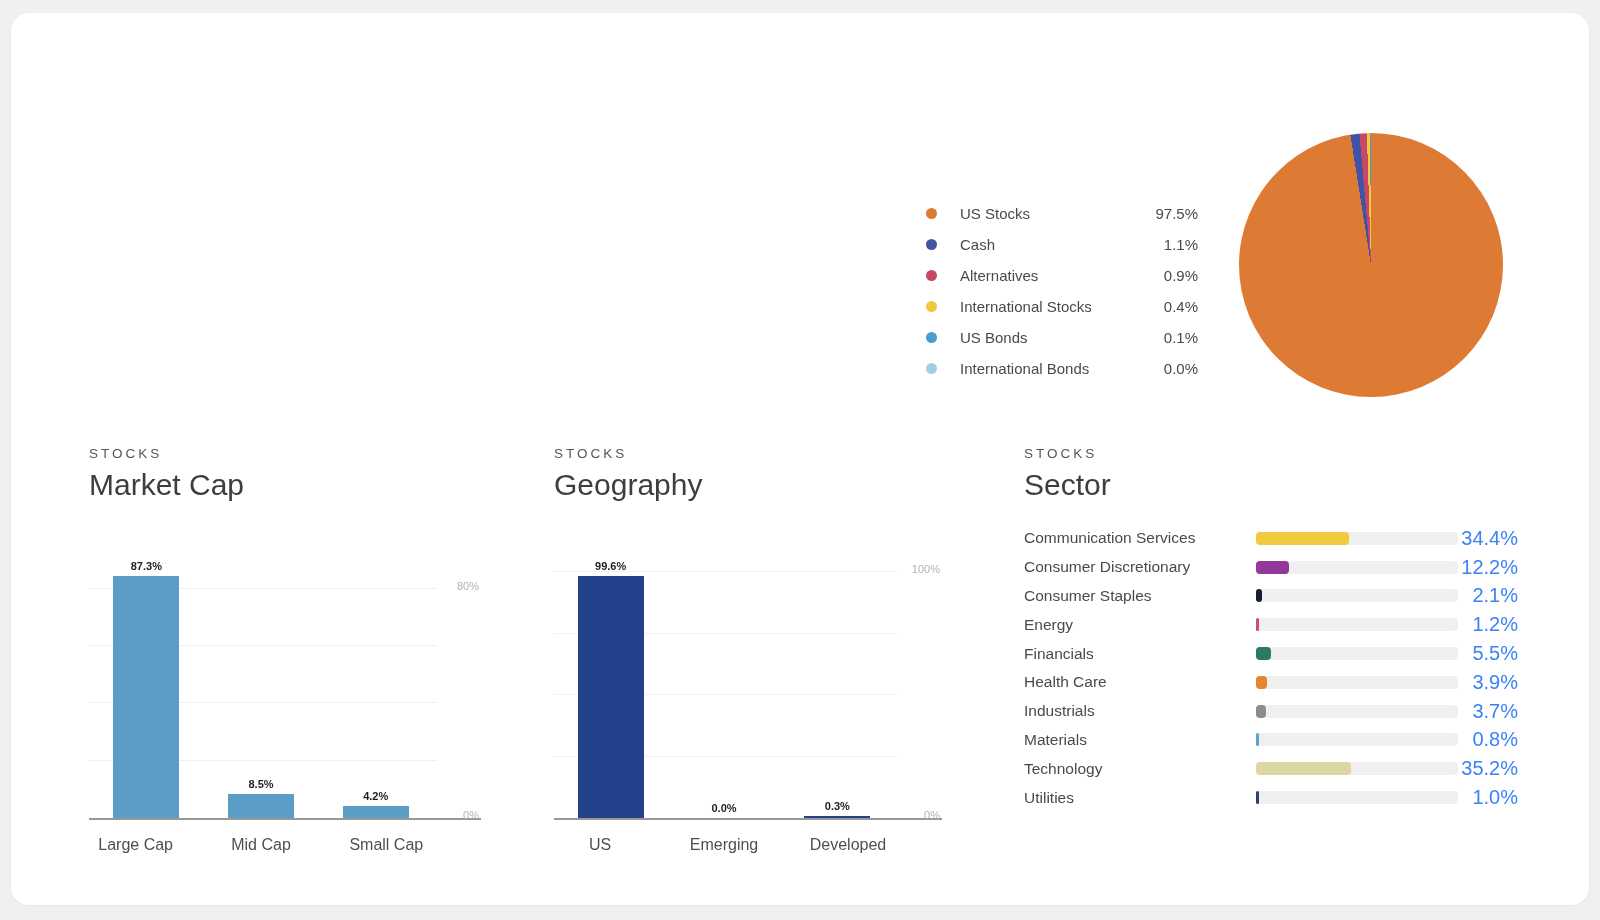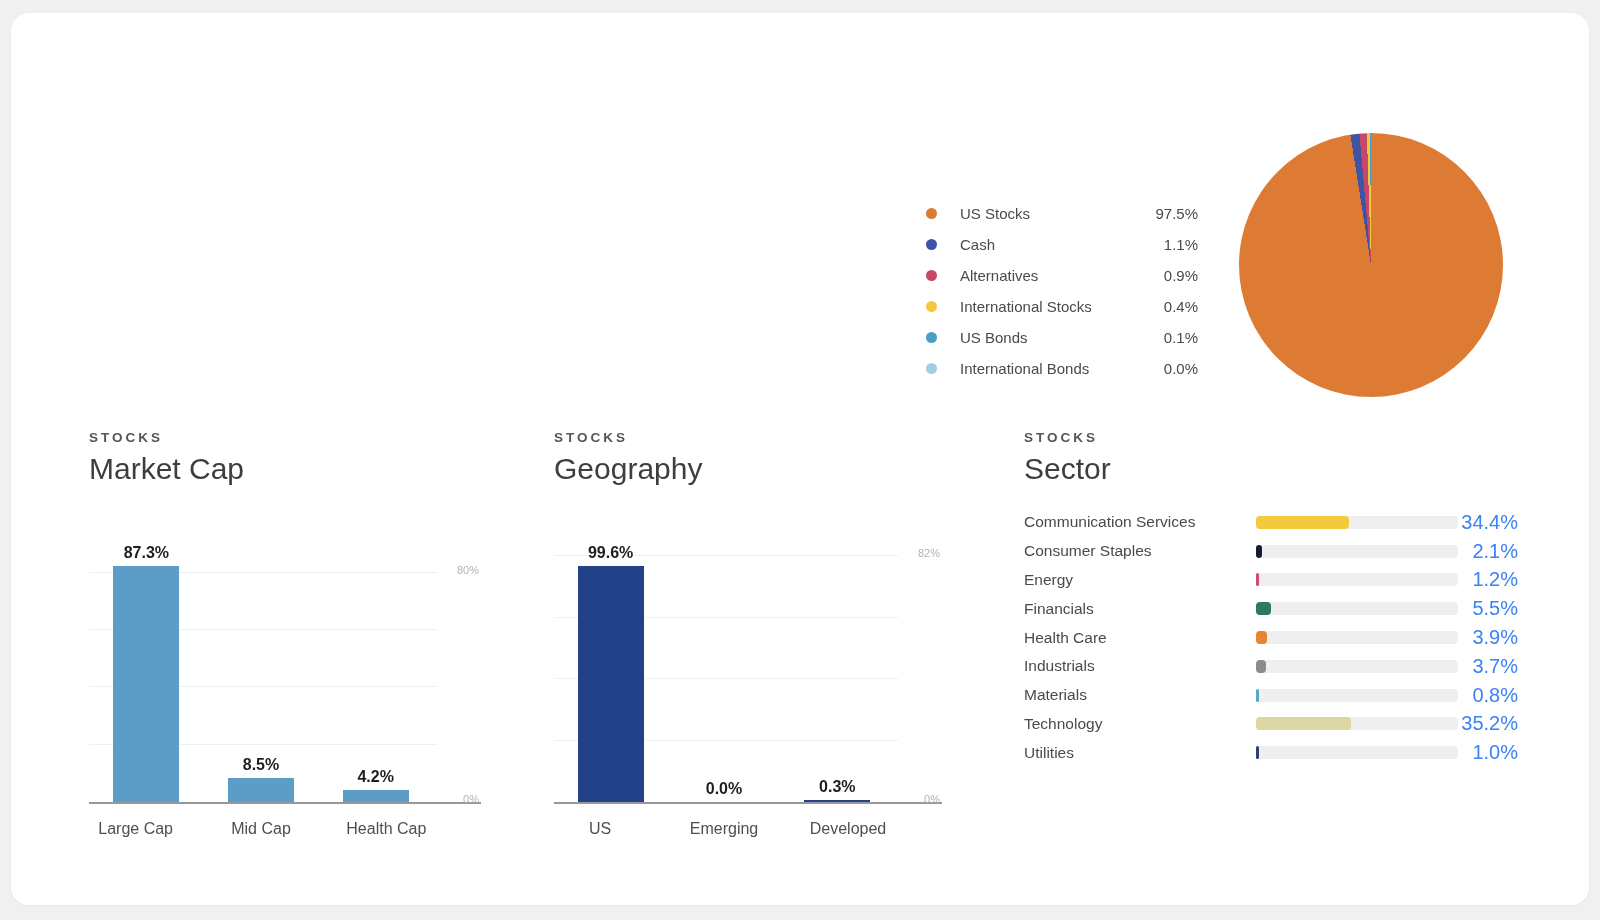--- a/index.html
+++ b/index.html
@@ -40,22 +40,23 @@
     width: 264px; height: 264px; border-radius: 50%;
     background: #dd7a33;
   }
 
   
   .sections { position: absolute; left: 78px; top: 417px; display: flex; }
   .sec-mc  { width: 392px; margin-right: 73px; }
   .sec-geo { width: 388px; margin-right: 82px; }
   .sec-sector { width: 494px; }
   .eyebrow {
-    font-size: 13.5px; font-weight: 700; letter-spacing: 3px;
+    font-size: 13.5px; font-weight: 400; letter-spacing: 3px;
     color: #565656;
+    margin-top: 16px;
   }
   .sec-title { margin-top: 7px; font-size: 30px; font-weight: 400; color: #3e3e3e; }
 
   
   .vchart { margin-top: 58px; }
   .plot {
     position: relative; height: 260px;
     border-bottom: 2px solid #989898;
   }
   .grid { position: absolute; left: 0; right: 44px; height: 1px; background: #f0f0f0; }
@@ -66,21 +67,21 @@
   }
   .bars {
     position: absolute; left: 0; right: 48px; top: 0; bottom: 0;
     display: flex; justify-content: space-around; align-items: flex-end;
   }
   .bgroup {
     width: 118px; height: 100%;
     display: flex; flex-direction: column;
     align-items: center; justify-content: flex-end;
   }
-  .bval { font-size: 16px; font-weight: 700; color: #1e1e1e; margin-bottom: 4px; white-space: nowrap; }
+  .bval { font-size: 11px; font-weight: 700; color: #1e1e1e; margin-bottom: 4px; white-space: nowrap; }
   .bar { width: 66px; }
   .cats { display: flex; justify-content: space-around; padding-right: 48px; margin-top: 16px; gap: 32px; }
   .cat { width: 118px; text-align: center; font-size: 16px; color: #4f4f4f; }
 
   
   .srows { margin-top: 22px; }
   .srow { display: flex; align-items: center; height: 28.8px; }
   .slabel { width: 232px; font-size: 15.5px; color: #4a4a4a; }
   .track {
     width: 202px; height: 13px;
@@ -155,35 +156,35 @@
               </div>
               <div class="bgroup">
                 <div class="bval">4.2%</div>
                 <div class="bar" style="height: 4.66667%; min-height: 2px; background: rgb(91, 157, 198);"></div>
               </div>
             </div>
           </div>
           <div class="cats">
             <div class="cat">Large Cap</div>
             <div class="cat">Mid Cap</div>
-            <div class="cat">Health Cap</div>
+            <div class="cat">Small Cap</div>
           </div>
         </div>
     </section>
 
     <section class="sec-geo">
       <div class="eyebrow">STOCKS</div>
       <h2 class="sec-title">Geography</h2>
       <div class="vchart">
           <div class="plot">
             <div class="grid" style="bottom: 23.8095%;"></div>
             <div class="grid" style="bottom: 47.619%;"></div>
             <div class="grid" style="bottom: 71.4286%;"></div>
             <div class="grid" style="bottom: 95.2381%;"></div>
-            <div class="tick" style="bottom: calc(95.2381% + 2px);">82%</div>
+            <div class="tick" style="bottom: calc(95.2381% + 2px);">100%</div>
             <div class="tick" style="bottom: calc(0% + 2px);">0%</div>
             <div class="bars">
               <div class="bgroup">
                 <div class="bval">99.6%</div>
                 <div class="bar" style="height: 94.8571%; min-height: 2px; background: rgb(34, 65, 138);"></div>
               </div>
               <div class="bgroup">
                 <div class="bval">0.0%</div>
                 <div class="bar" style="height: 0%; background: rgb(34, 65, 138);"></div>
               </div>
@@ -206,20 +207,27 @@
       <h2 class="sec-title">Sector</h2>
       <div class="srows">
           <div class="srow">
             <span class="slabel">Communication Services</span>
             <div class="track">
               <div class="fill" style="width: 45.8667%; min-width: 3px; background: rgb(242, 202, 61);"></div>
             </div>
             <span class="sval">34.4%</span>
           </div>
           <div class="srow">
+            <span class="slabel">Consumer Discretionary</span>
+            <div class="track">
+              <div class="fill" style="width: 16.2667%; min-width: 3px; background: rgb(147, 56, 155);"></div>
+            </div>
+            <span class="sval">12.2%</span>
+          </div>
+          <div class="srow">
             <span class="slabel">Consumer Staples</span>
             <div class="track">
               <div class="fill" style="width: 2.8%; min-width: 3px; background: rgb(22, 29, 51);"></div>
             </div>
             <span class="sval">2.1%</span>
           </div>
           <div class="srow">
             <span class="slabel">Energy</span>
             <div class="track">
               <div class="fill" style="width: 1.6%; min-width: 3px; background: rgb(208, 75, 109);"></div>

